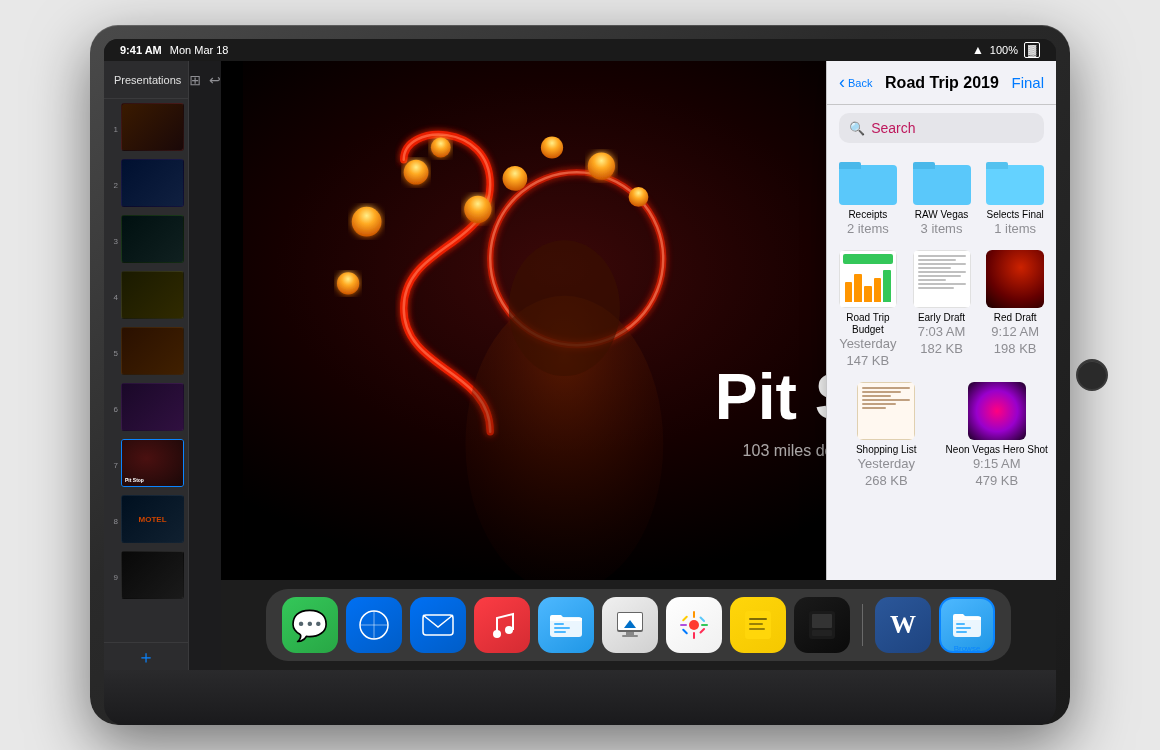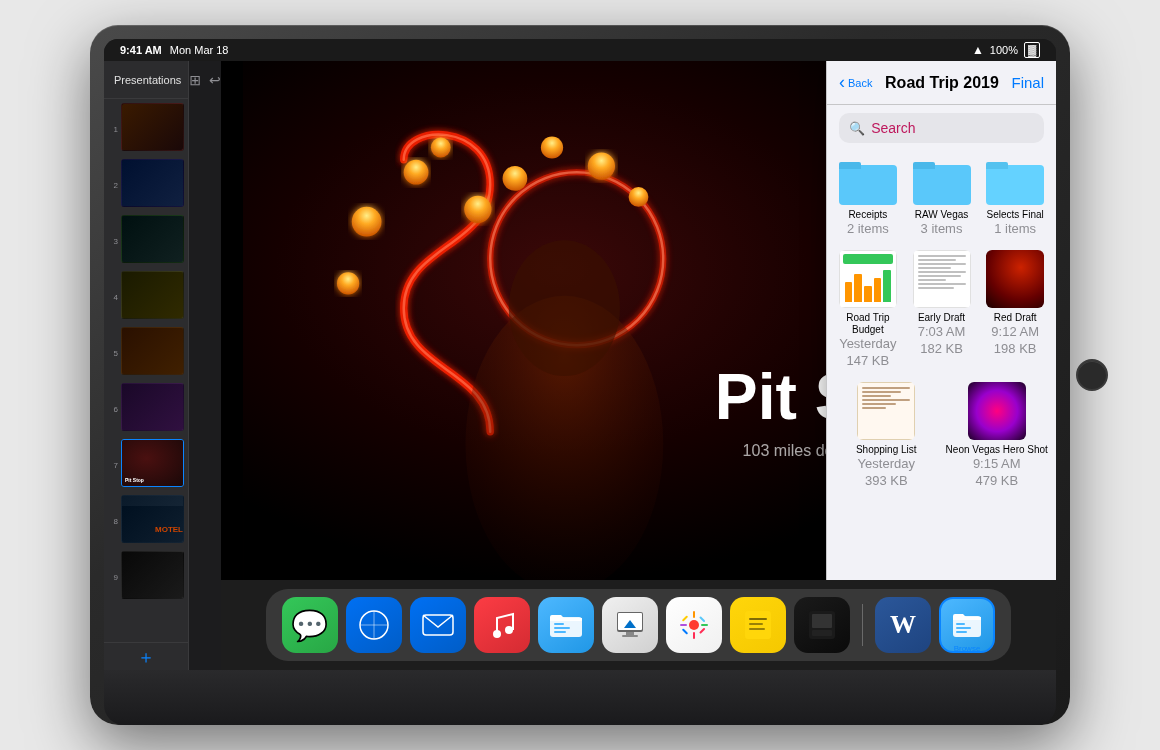--- a/index.html
+++ b/index.html
@@ -494,21 +494,21 @@
               <span style="font-size:8px;color:#8e8e93;width:12px;text-align:right;margin-right:3px;">7</span>
               <div class="slide-thumb slide-7 active" style="background:#1a0808;">
                 <div style="width:100%;height:100%;background:radial-gradient(ellipse at 40% 40%,#4a1010 0%,#1a0808 100%);display:flex;align-items:flex-end;padding:3px;">
                   <span style="font-size:5px;color:white;font-weight:800;">Pit Stop</span>
                 </div>
               </div>
             </div>
             <div style="position:relative;display:flex;align-items:center;margin-bottom:4px;">
               <span style="font-size:8px;color:#8e8e93;width:12px;text-align:right;margin-right:3px;">8</span>
               <div class="slide-thumb slide-8">
-                <div style="width:100%;height:100%;background:linear-gradient(135deg,#001020,#102030);display:flex;align-items:center;justify-content:flex-end;margin-top:10px;">
+                <div style="width:100%;height:100%;background:linear-gradient(135deg,#001020,#102030);display:flex;align-items:center;justify-content:center;">
                   <span style="font-size:8px;color:#cc4400;font-weight:700;">MOTEL</span>
                 </div>
               </div>
             </div>
             <div style="position:relative;display:flex;align-items:center;margin-bottom:4px;">
               <span style="font-size:8px;color:#8e8e93;width:12px;text-align:right;margin-right:3px;">9</span>
               <div class="slide-thumb slide-9">
                 <div style="width:100%;height:100%;background:linear-gradient(135deg,#080808,#1a1a1a);"></div>
               </div>
             </div>
@@ -682,21 +682,21 @@
                             <div style="height:2px;background:#c0a080;margin-bottom:2px;border-radius:1px;"></div>
                             <div style="height:2px;background:#c0a080;margin-bottom:2px;border-radius:1px;width:80%;"></div>
                             <div style="height:2px;background:#c0a080;margin-bottom:2px;border-radius:1px;width:60%;"></div>
                             <div style="height:2px;background:#c0a080;margin-bottom:2px;border-radius:1px;"></div>
                             <div style="height:2px;background:#c0a080;margin-bottom:2px;border-radius:1px;width:70%;"></div>
                             <div style="height:2px;background:#c0a080;margin-bottom:2px;border-radius:1px;width:50%;"></div>
                           </div>
                         </div>
                         <span class="file-name">Shopping List</span>
                         <span class="file-meta">Yesterday</span>
-                        <span class="file-meta">393 KB</span>
+                        <span class="file-meta">268 KB</span>
                       </div>
 
                       <div class="file-item">
                         <div class="file-thumb">
                           <div style="width:100%;height:100%;background:radial-gradient(circle at 50% 50%, #ff0080 0%, #9900cc 50%, #1a0020 100%);"></div>
                         </div>
                         <span class="file-name">Neon Vegas Hero Shot</span>
                         <span class="file-meta">9:15 AM</span>
                         <span class="file-meta">479 KB</span>
                       </div>

